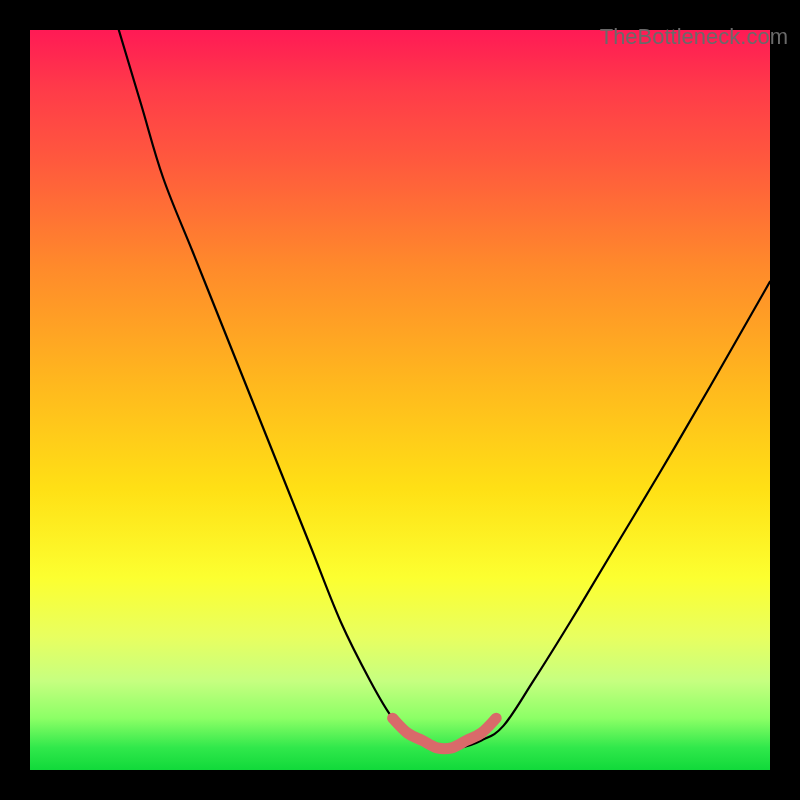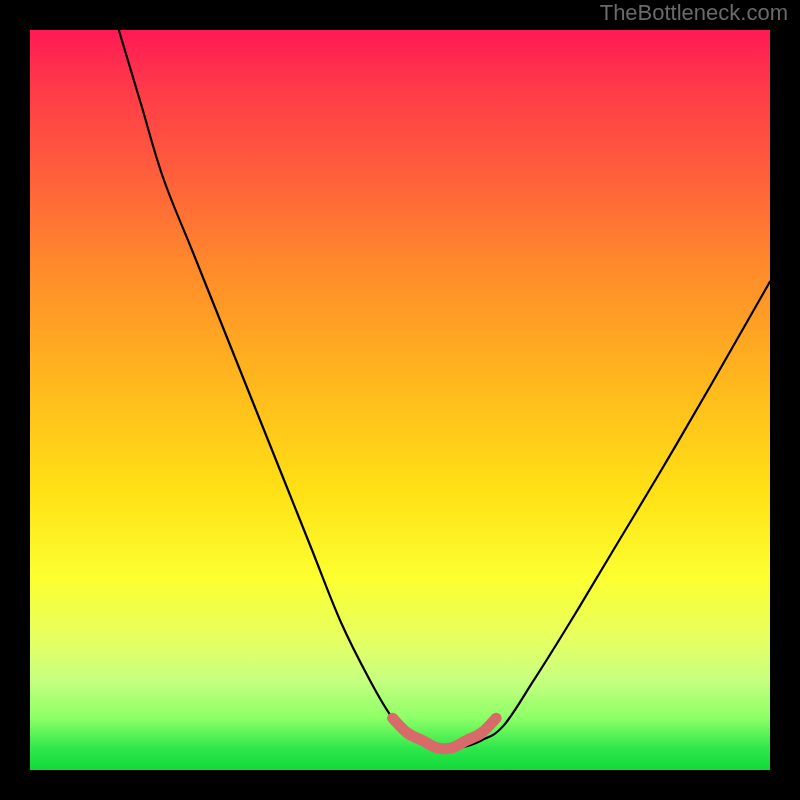--- a/index.html
+++ b/index.html
@@ -36,21 +36,21 @@
       #fcff30 74%,
       #e8ff60 82%,
       #c6ff80 88%,
       #8cff66 93%,
       #30e84b 97%,
       #11d93a 100%
     );
   }
   .watermark {
     position: absolute;
-    top: 0;
+    top: 24px;
     right: 12px;
     color: #6a6a6a;
     font-size: 22px;
     font-weight: 500;
     z-index: 5;
     user-select: none;
   }
   svg.curve-layer {
     position: absolute;
     left: 0;

